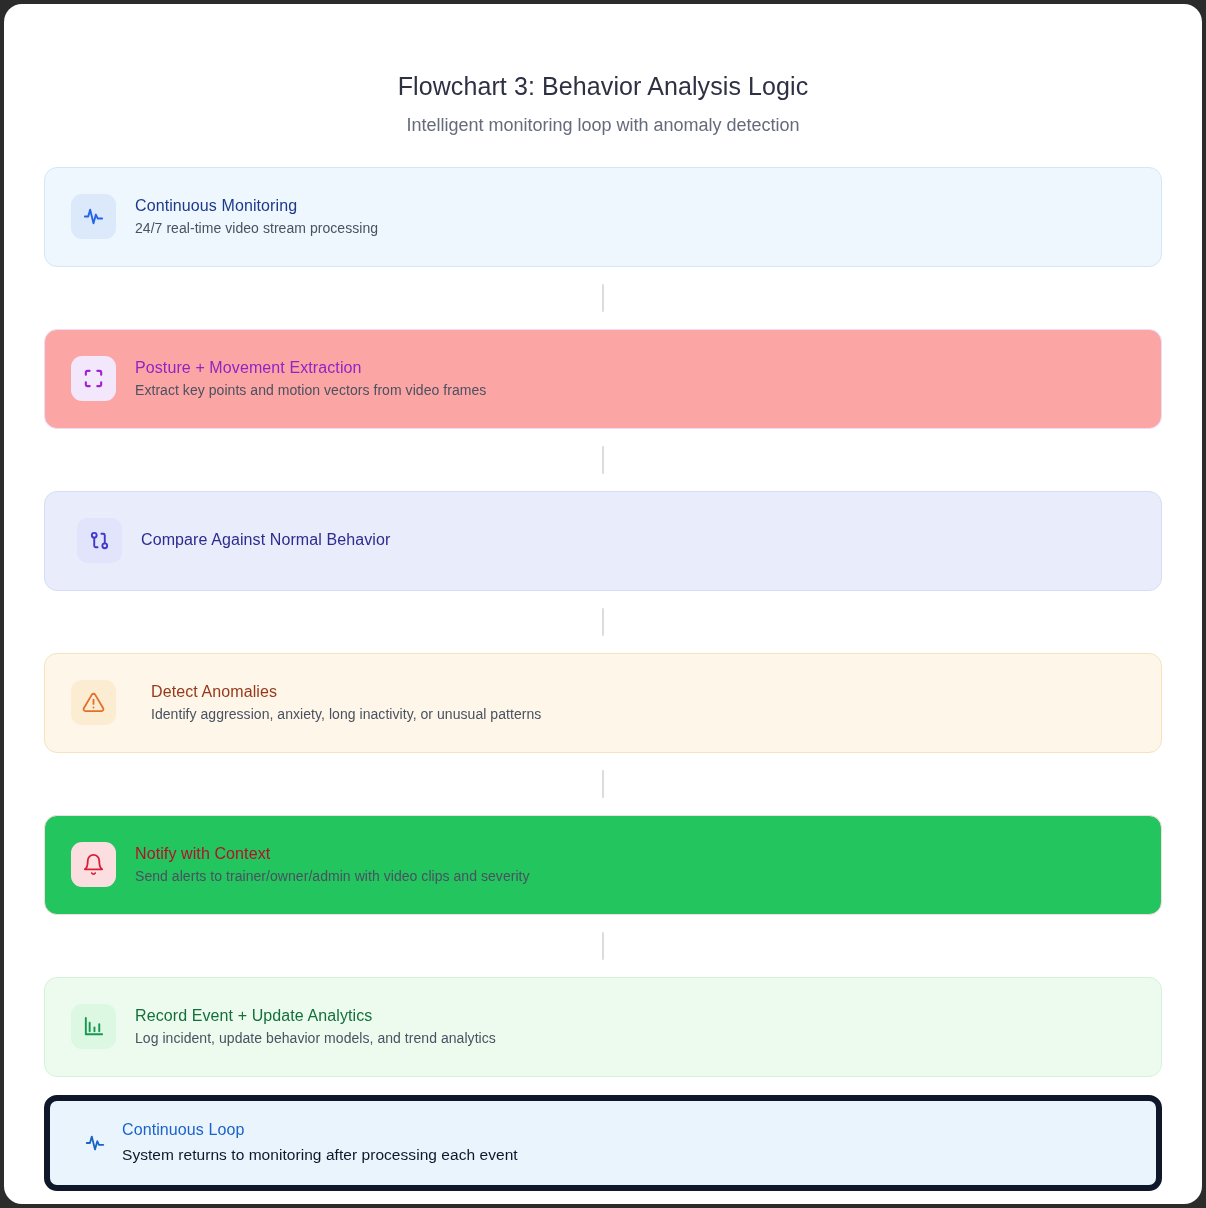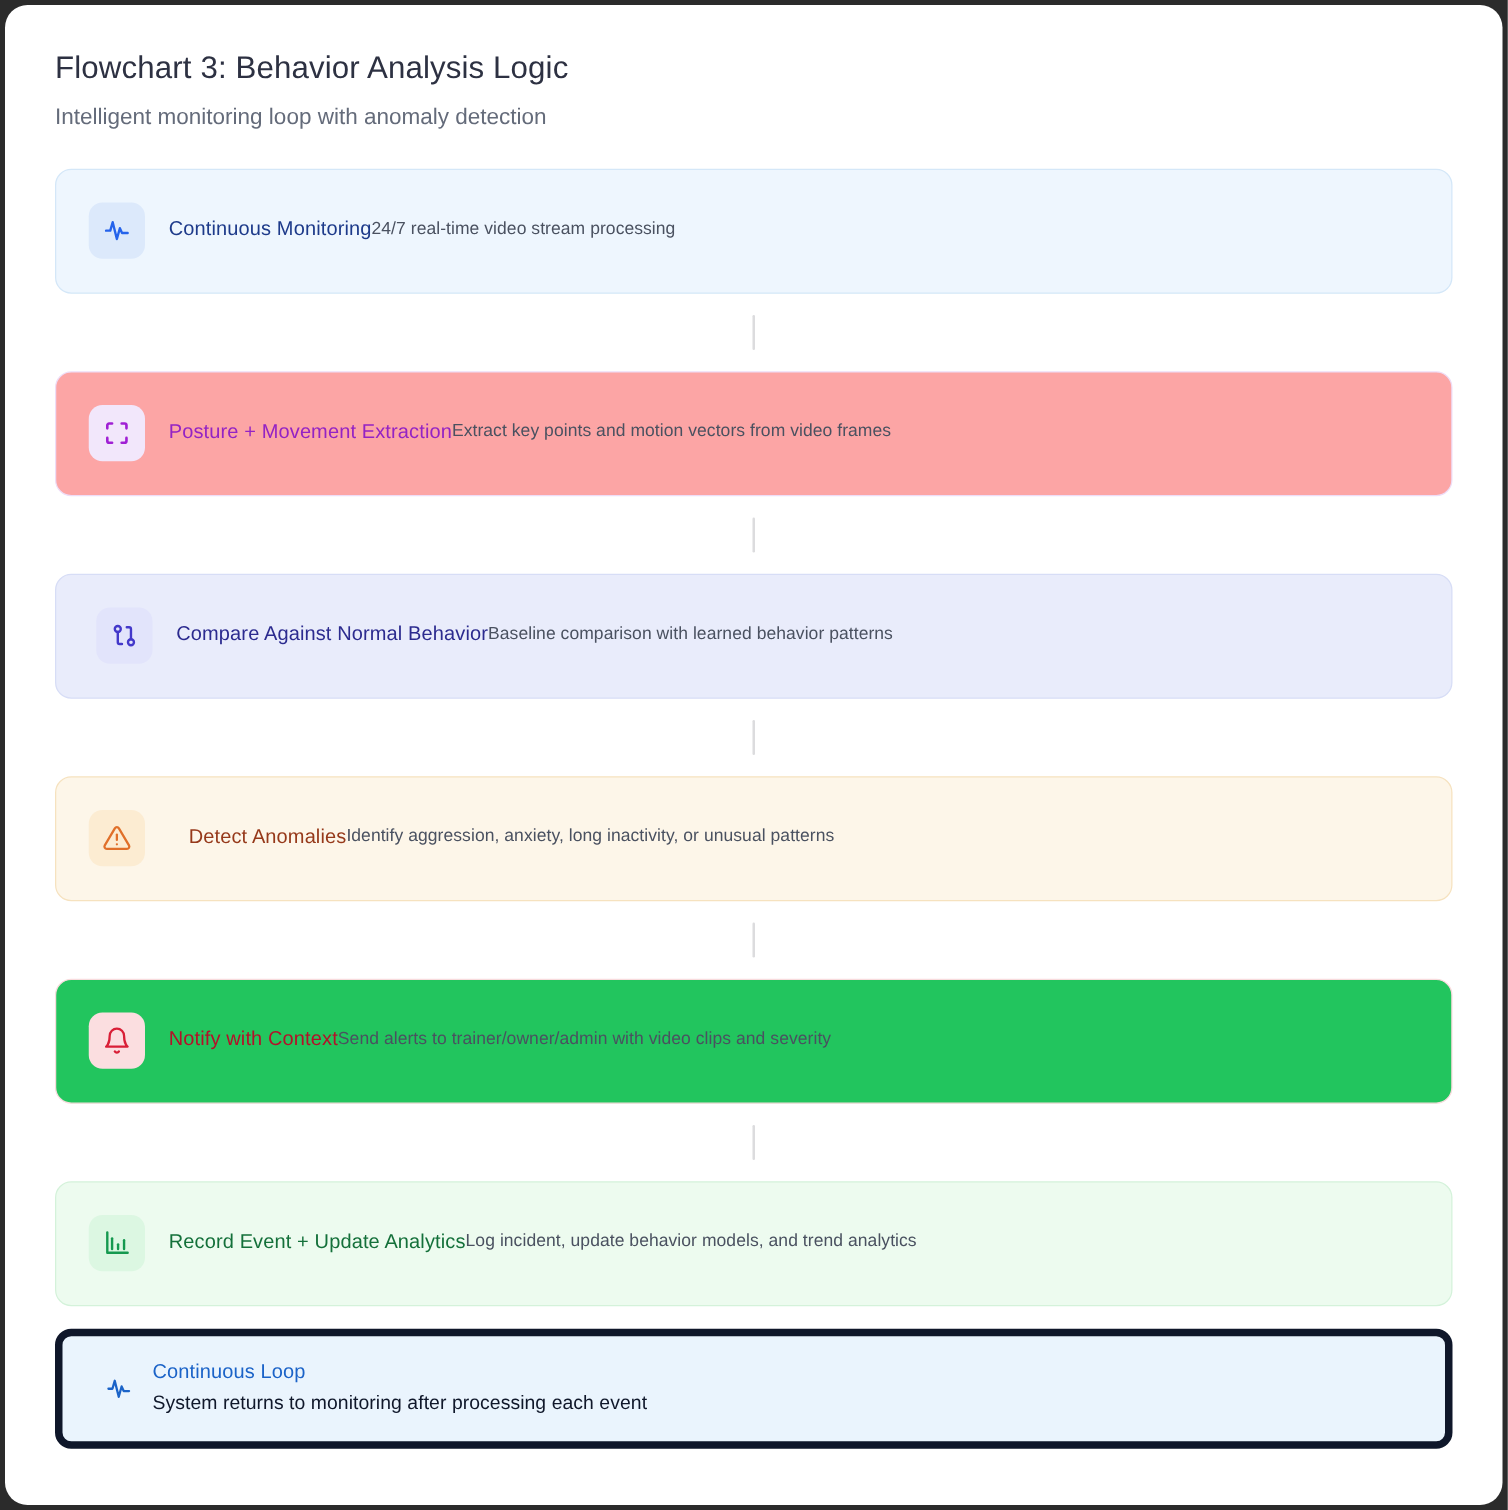--- a/index.html
+++ b/index.html
@@ -21,21 +21,21 @@
     background: #ffffff;
     border-radius: 18px;
     overflow: hidden;
   }
 
   .content {
     padding: 34px 40px 20px 40px;
   }
 
   
-  .header { text-align: left; }
+  .header { text-align: center; margin-top: 32px; }
 
   .page-title {
     font-size: 25px;
     font-weight: 400;
     color: #2d3142;
     letter-spacing: 0.1px;
     line-height: 1.3;
   }
 
   .page-subtitle {
@@ -64,21 +64,21 @@
     min-width: 45px;
     border-radius: 11px;
     display: flex;
     align-items: center;
     justify-content: center;
     margin-right: 19px;
   }
 
   .icon-box svg { display: block; }
 
-  .step-text { display: flex; flex-direction: row; justify-content: center; }
+  .step-text { display: flex; flex-direction: column; justify-content: center; }
 
   .step-title {
     font-size: 16px;
     font-weight: 400;
     line-height: 1.55;
     letter-spacing: 0.1px;
   }
 
   .step-desc {
     font-size: 14px;
@@ -216,21 +216,20 @@
         <div class="icon-box">
           <svg width="23" height="23" viewBox="0 0 24 24" fill="none" stroke="#4338ca" stroke-width="2" stroke-linecap="round" stroke-linejoin="round">
             <circle cx="6.5" cy="6.5" r="2.5"></circle>
             <circle cx="17.5" cy="17.5" r="2.5"></circle>
             <path d="M6.5 9v8.5a1.5 1.5 0 0 0 1.5 1.5h2"></path>
             <path d="M17.5 15V6.5A1.5 1.5 0 0 0 16 5h-2"></path>
           </svg>
         </div>
         <div class="step-text">
           <div class="step-title">Compare Against Normal Behavior</div>
-          <div class="step-desc">Baseline comparison with learned behavior patterns</div>
         </div>
       </div>
 
       <div class="connector">
         <div class="connector-line"></div>
       </div>
 
       <div class="step-card t-orange">
         <div class="icon-box">
           <svg width="23" height="23" viewBox="0 0 24 24" fill="none" stroke="#e0702a" stroke-width="1.9" stroke-linecap="round" stroke-linejoin="round">

